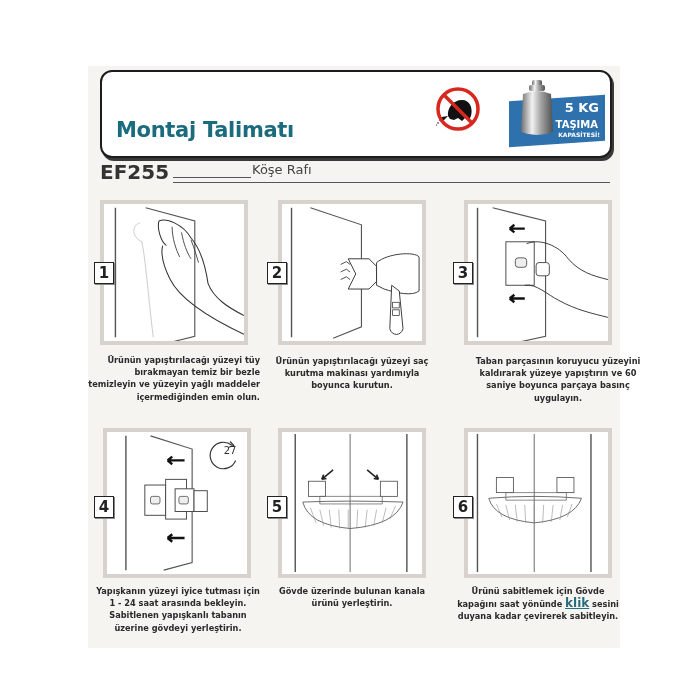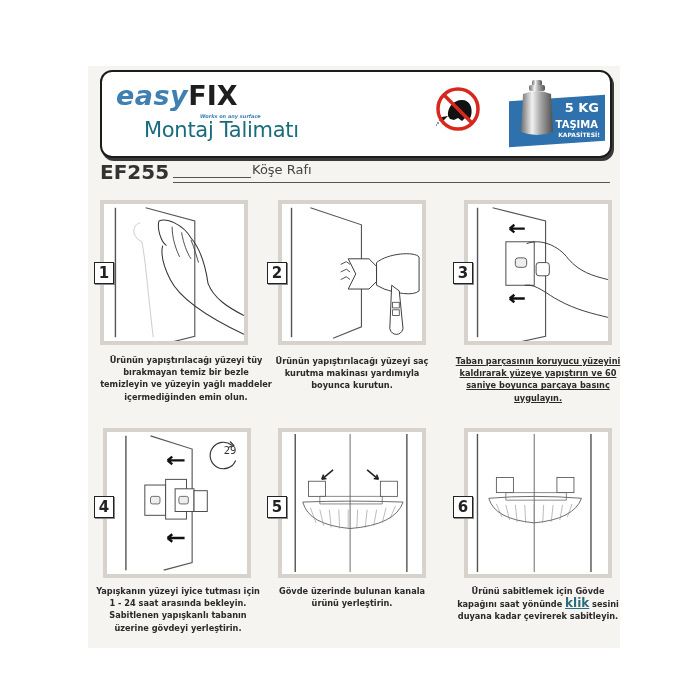--- a/index.html
+++ b/index.html
@@ -22,22 +22,22 @@
     font-size: 27px; color: #3f7fb1; letter-spacing: 0.5px;
   }
   .brand-fix {
     font-family: "DejaVu Sans", sans-serif; font-weight: bold; font-size: 27px; color: #1e1e1e;
   }
   .brand-tag {
     position: absolute; left: 84px; top: 33px; font-size: 5px; font-weight: bold;
     font-style: italic; color: #3f7fb1; white-space: nowrap;
   }
   .title {
-    position: absolute; left: 14px; top: 46px; font-size: 21px; font-weight: normal;
-    color: #1a6b7d; font-family: "DejaVu Sans", sans-serif; letter-spacing: -0.3px; margin-left: 28px;
+    position: absolute; left: 14px; top: 46px; font-size: 21px; font-weight: bold;
+    color: #1a6b7d; font-family: "DejaVu Sans", sans-serif; letter-spacing: -0.3px;
   }
   .no-sign {
     position: absolute; left: 333px; top: 14px; width: 46px; height: 46px;
   }
   .weight-badge { position: absolute; left: 407px; top: 6px; width: 96px; height: 74px; }
   .badge-bg {
     position: absolute; left: 0; top: 20px; width: 96px; height: 46px;
     background: #2e71ad; transform: skewY(-4deg);
   }
   .badge-kg { position: absolute; right: 6px; top: 22px; color: #fff; font-weight: bold; font-size: 13px; }
@@ -75,24 +75,20 @@
     font-weight: bold; color: #2a2a2a; line-height: 12.2px;
   }
   .klik { text-decoration: underline; font-size: 12px; color: #2a6e7d; }
 </style>
 </head>
 <body>
 
 <div class="sheet"></div>
 
 <div class="header-card">
-  <div class="brand">
-    <span class="brand-easy">easy</span><span class="brand-fix">FIX</span>
-    <div class="brand-tag">Works on any surface</div>
-  </div>
   <div class="title">Montaj Talimatı</div>
 
   <div class="no-sign">
     <svg viewBox="0 0 46 46" width="46" height="46">
       <path d="M13 30 C12 22 18 14 27 14 C35 14 38 22 36 30 L34 34 L30 32 L27 35 L23 32 L19 34 L15 33 Z" fill="#111"></path>
       <path d="M13 30 L7 31 L4 35 L9 34 Z" fill="#111"></path>
       <circle cx="3" cy="37" r="0.8" fill="#111"></circle>
         <circle cx="1.5" cy="39" r="0.6" fill="#111"></circle>
       <circle cx="23" cy="23" r="20" fill="none" stroke="#d8281e" stroke-width="3.5"></circle>
       <line x1="9" y1="9" x2="37" y2="37" stroke="#d8281e" stroke-width="3.5"></line>
@@ -131,21 +127,21 @@
   <svg viewBox="0 0 148 145">
     <line x1="12" y1="4" x2="12" y2="141" stroke="#555" stroke-width="1.5"></line>
     <polyline points="44,4 96,18 96,140 68,147" fill="none" stroke="#555" stroke-width="1.2"></polyline>
     <path d="M38 20 C30 22 28 34 40 40 C44 60 46 90 52 141" fill="none" stroke="#c9c9c9" stroke-width="1"></path>
     <path d="M58 18 C66 14 84 22 92 36 C104 50 108 70 110 84 C116 100 132 110 148 118" fill="none" stroke="#333" stroke-width="1.1"></path>
     <path d="M58 18 C56 26 60 40 66 44 M62 44 C60 52 62 64 70 80 C80 100 110 120 148 138" fill="none" stroke="#333" stroke-width="1.1"></path>
     <path d="M72 24 C72 36 76 48 80 56 M82 30 C84 42 88 52 92 58 M92 38 C96 48 98 56 100 62" fill="none" stroke="#333" stroke-width="0.9"></path>
   </svg>
 </div>
 <div class="step-num" style="left:94px;top:262px;">1</div>
-<div class="caption" style="left:100px;top:354px;">Ürünün yapıştırılacağı yüzeyi tüy bırakmayan temiz bir bezle temizleyin ve yüzeyin yağlı maddeler içermediğinden emin olun.</div>
+<div class="caption" style="left:88px;top:354px;text-align:right;">Ürünün yapıştırılacağı yüzeyi tüy bırakmayan temiz bir bezle temizleyin ve yüzeyin yağlı maddeler içermediğinden emin olun.</div>
 
 <div class="panel" style="left:278px;top:200px;">
   <svg viewBox="0 0 148 145">
     <line x1="10" y1="4" x2="10" y2="141" stroke="#555" stroke-width="1.5"></line>
     <polyline points="30,4 84,22 84,130 54,142" fill="none" stroke="#555" stroke-width="1.2"></polyline>
     <path d="M62 64 l6 -3 l4 3 M62 72 l6 -3 l4 3 M62 80 l6 -3 l4 3" fill="none" stroke="#333" stroke-width="0.9"></path>
     <path d="M70 58 L92 58 L100 66 L100 82 L92 90 L70 90 L78 74 Z" fill="#fff" stroke="#333" stroke-width="1"></path>
     <path d="M100 62 C112 52 140 50 145 56 L145 92 C138 98 120 94 108 90 L100 86 Z" fill="#fff" stroke="#333" stroke-width="1"></path>
     <path d="M116 86 L124 92 L128 132 C126 140 116 140 114 132 Z" fill="#fff" stroke="#333" stroke-width="1"></path>
     <rect x="117" y="104" width="7" height="6" fill="none" stroke="#333" stroke-width="0.8"></rect>
@@ -162,39 +158,39 @@
     <path d="M60 26 L44 26 M44 26 l5 -4 M44 26 l5 4" stroke="#111" stroke-width="2.5" fill="none"></path>
     <path d="M60 100 L44 100 M44 100 l5 -4 M44 100 l5 4" stroke="#111" stroke-width="2.5" fill="none"></path>
     <rect x="40" y="40" width="30" height="46" fill="#fff" stroke="#444" stroke-width="1"></rect>
     <rect x="50" y="57" width="12" height="10" rx="3" fill="#eee" stroke="#444" stroke-width="0.9"></rect>
     <path d="M62 42 C76 36 96 44 106 58 C118 72 132 76 148 80" fill="none" stroke="#333" stroke-width="1"></path>
     <path d="M60 86 C72 84 84 96 96 102 C114 112 132 116 148 120" fill="none" stroke="#333" stroke-width="1"></path>
     <rect x="72" y="62" width="14" height="14" rx="3" fill="#fff" stroke="#333" stroke-width="0.9"></rect>
   </svg>
 </div>
 <div class="step-num" style="left:453px;top:262px;">3</div>
-<div class="caption" style="left:452px;top:355px;text-decoration:underline;">Taban parçasının koruyucu yüzeyini kaldırarak yüzeye yapıştırın ve 60 saniye boyunca parçaya basınç uygulayın.</div>
+<div class="caption" style="left:472px;top:355px;">Taban parçasının koruyucu yüzeyini kaldırarak yüzeye yapıştırın ve 60 saniye boyunca parçaya basınç uygulayın.</div>
 
 <div class="panel" style="left:103px;top:428px;height:150px;">
   <svg viewBox="0 0 148 150">
     <line x1="20" y1="4" x2="20" y2="146" stroke="#555" stroke-width="1.5"></line>
     <polyline points="46,4 90,18 90,138 60,146" fill="none" stroke="#555" stroke-width="1.2"></polyline>
     <path d="M82 30 L64 30 M64 30 l5 -4 M64 30 l5 4" stroke="#111" stroke-width="2.5" fill="none"></path>
     <path d="M82 112 L64 112 M64 112 l5 -4 M64 112 l5 4" stroke="#111" stroke-width="2.5" fill="none"></path>
     <rect x="40" y="56" width="22" height="32" fill="#fff" stroke="#444" stroke-width="1"></rect>
     <rect x="46" y="68" width="10" height="8" rx="2" fill="#eee" stroke="#444" stroke-width="0.8"></rect>
     <rect x="62" y="50" width="22" height="42" fill="#fff" stroke="#444" stroke-width="1"></rect>
     <rect x="72" y="60" width="20" height="24" fill="#fff" stroke="#444" stroke-width="1"></rect>
     <rect x="76" y="68" width="10" height="8" rx="2" fill="#eee" stroke="#444" stroke-width="0.8"></rect>
     <rect x="92" y="62" width="14" height="22" fill="#fff" stroke="#444" stroke-width="1"></rect>
     <path d="M132 14 A14 14 0 1 0 136 30" fill="none" stroke="#333" stroke-width="1.2"></path>
     <path d="M130 10 l4 4 l-5 2" fill="none" stroke="#333" stroke-width="1.2"></path>
   </svg>
 </div>
-<div style="position:absolute;left:220px;top:445px;font-size:10px;color:#333;width:20px;text-align:center;">29</div>
+<div style="position:absolute;left:220px;top:445px;font-size:10px;color:#333;width:20px;text-align:center;">27</div>
 <div class="step-num" style="left:94px;top:496px;">4</div>
 <div class="caption" style="left:92px;top:585px;">Yapışkanın yüzeyi iyice tutması için 1 - 24 saat arasında bekleyin. Sabitlenen yapışkanlı tabanın üzerine gövdeyi yerleştirin.</div>
 
 <div class="panel" style="left:278px;top:428px;height:150px;">
   <svg viewBox="0 0 148 150">
     <line x1="14" y1="2" x2="14" y2="148" stroke="#555" stroke-width="1.5"></line>
     <line x1="72" y1="2" x2="72" y2="148" stroke="#666" stroke-width="1"></line>
     <line x1="132" y1="2" x2="132" y2="148" stroke="#555" stroke-width="1.5"></line>
     <path d="M54 40 L42 50 M42 50 l2 -5 M42 50 l5 -1" stroke="#222" stroke-width="1.6" fill="none"></path>
     <path d="M90 40 L102 50 M102 50 l-2 -5 M102 50 l-5 -1" stroke="#222" stroke-width="1.6" fill="none"></path>

